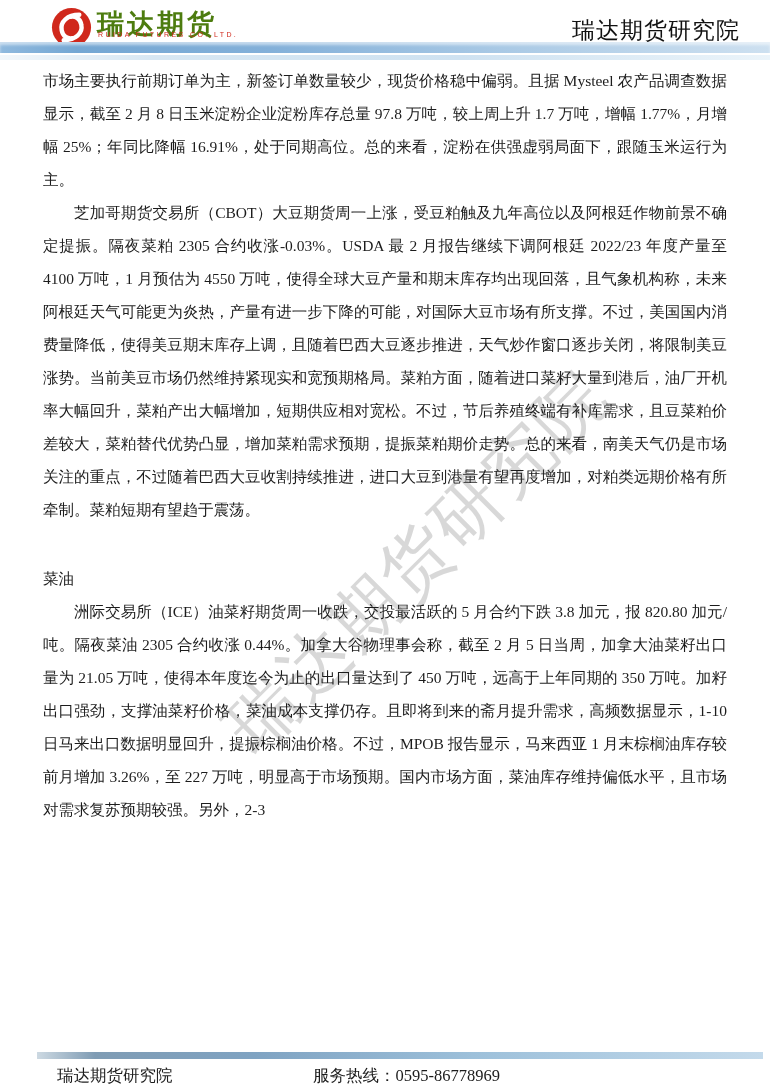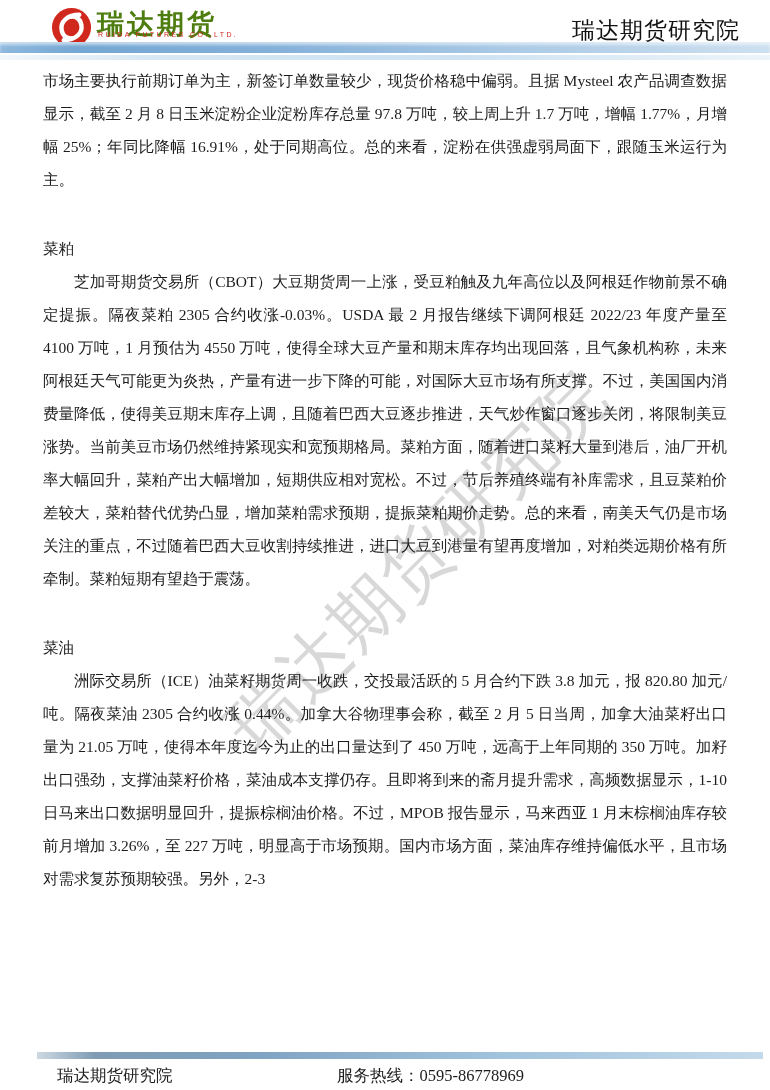--- a/index.html
+++ b/index.html
@@ -60,21 +60,21 @@
   }
   .section:nth-of-type(4) h2 { margin-top:48px; }
   .para-indent { text-indent:31px; }
 
   
   .footer-bar {
     position:absolute; left:37px; top:1052px; width:726px; height:7px; z-index:1;
     background:linear-gradient(90deg,#cdd9e2 0%,#7f9cb4 8%,#7fa3c2 30%,#9dc0da 60%,#c4daeb 100%);
   }
   .footer-left  { position:absolute; top:1065px; left:57px;  font-size:16.5px; white-space:nowrap; z-index:1; }
-  .footer-mid   { position:absolute; top:1065px; left:313px; font-size:16.5px; white-space:nowrap; z-index:1;margin-left:24px; }
+  .footer-mid   { position:absolute; top:1065px; left:313px; font-size:16.5px; white-space:nowrap; z-index:1; }
   .footer-right { position:absolute; top:1106px; left:592px; font-size:16.5px; white-space:nowrap; z-index:1; }
 </style>
 </head>
 <body>
 
 <div class="page">
 
   <svg class="logo-icon" viewBox="0 0 44 44" xmlns="http://www.w3.org/2000/svg">
     <circle cx="22" cy="22" r="20" fill="#d0281c"></circle>
     <path d="M30 9 C18 9 10 16 12 25 C13 31 18 34 23 33" fill="none" stroke="#ffffff" stroke-width="4.5" stroke-linecap="round"></path>
@@ -86,21 +86,20 @@
   <div class="header-bar"></div>
   <div class="header-bar2"></div>
 
   <div class="watermark">瑞达期货研究院</div>
 
   <div class="content">
     <p>市场主要执行前期订单为主，新签订单数量较少，现货价格稳中偏弱。且据 Mysteel 农产品调查数据显示，截至 2 月 8 日玉米淀粉企业淀粉库存总量 97.8 万吨，较上周上升 1.7 万吨，增幅 1.77%，月增幅 25%；年同比降幅 16.91%，处于同期高位。总的来看，淀粉在供强虚弱局面下，跟随玉米运行为主。</p>
 
 
     <div class="section">
-      <h2>菜粕</h2>
       <p class="para-indent">芝加哥期货交易所（CBOT）大豆期货周一上涨，受豆粕触及九年高位以及阿根廷作物前景不确定提振。隔夜菜粕 2305 合约收涨-0.03%。USDA 最 2 月报告继续下调阿根廷 2022/23 年度产量至 4100 万吨，1 月预估为 4550 万吨，使得全球大豆产量和期末库存均出现回落，且气象机构称，未来阿根廷天气可能更为炎热，产量有进一步下降的可能，对国际大豆市场有所支撑。不过，美国国内消费量降低，使得美豆期末库存上调，且随着巴西大豆逐步推进，天气炒作窗口逐步关闭，将限制美豆涨势。当前美豆市场仍然维持紧现实和宽预期格局。菜粕方面，随着进口菜籽大量到港后，油厂开机率大幅回升，菜粕产出大幅增加，短期供应相对宽松。不过，节后养殖终端有补库需求，且豆菜粕价差较大，菜粕替代优势凸显，增加菜粕需求预期，提振菜粕期价走势。总的来看，南美天气仍是市场关注的重点，不过随着巴西大豆收割持续推进，进口大豆到港量有望再度增加，对粕类远期价格有所牵制。菜粕短期有望趋于震荡。</p>
     </div>
 
     <div class="section">
       <h2>菜油</h2>
       <p class="para-indent">洲际交易所（ICE）油菜籽期货周一收跌，交投最活跃的 5 月合约下跌 3.8 加元，报 820.80 加元/吨。隔夜菜油 2305 合约收涨 0.44%。加拿大谷物理事会称，截至 2 月 5 日当周，加拿大油菜籽出口量为 21.05 万吨，使得本年度迄今为止的出口量达到了 450 万吨，远高于上年同期的 350 万吨。加籽出口强劲，支撑油菜籽价格，菜油成本支撑仍存。且即将到来的斋月提升需求，高频数据显示，1-10 日马来出口数据明显回升，提振棕榈油价格。不过，MPOB 报告显示，马来西亚 1 月末棕榈油库存较前月增加 3.26%，至 227 万吨，明显高于市场预期。国内市场方面，菜油库存维持偏低水平，且市场对需求复苏预期较强。另外，2-3</p>
     </div>
   </div>
 
   <div class="footer-bar"></div>

